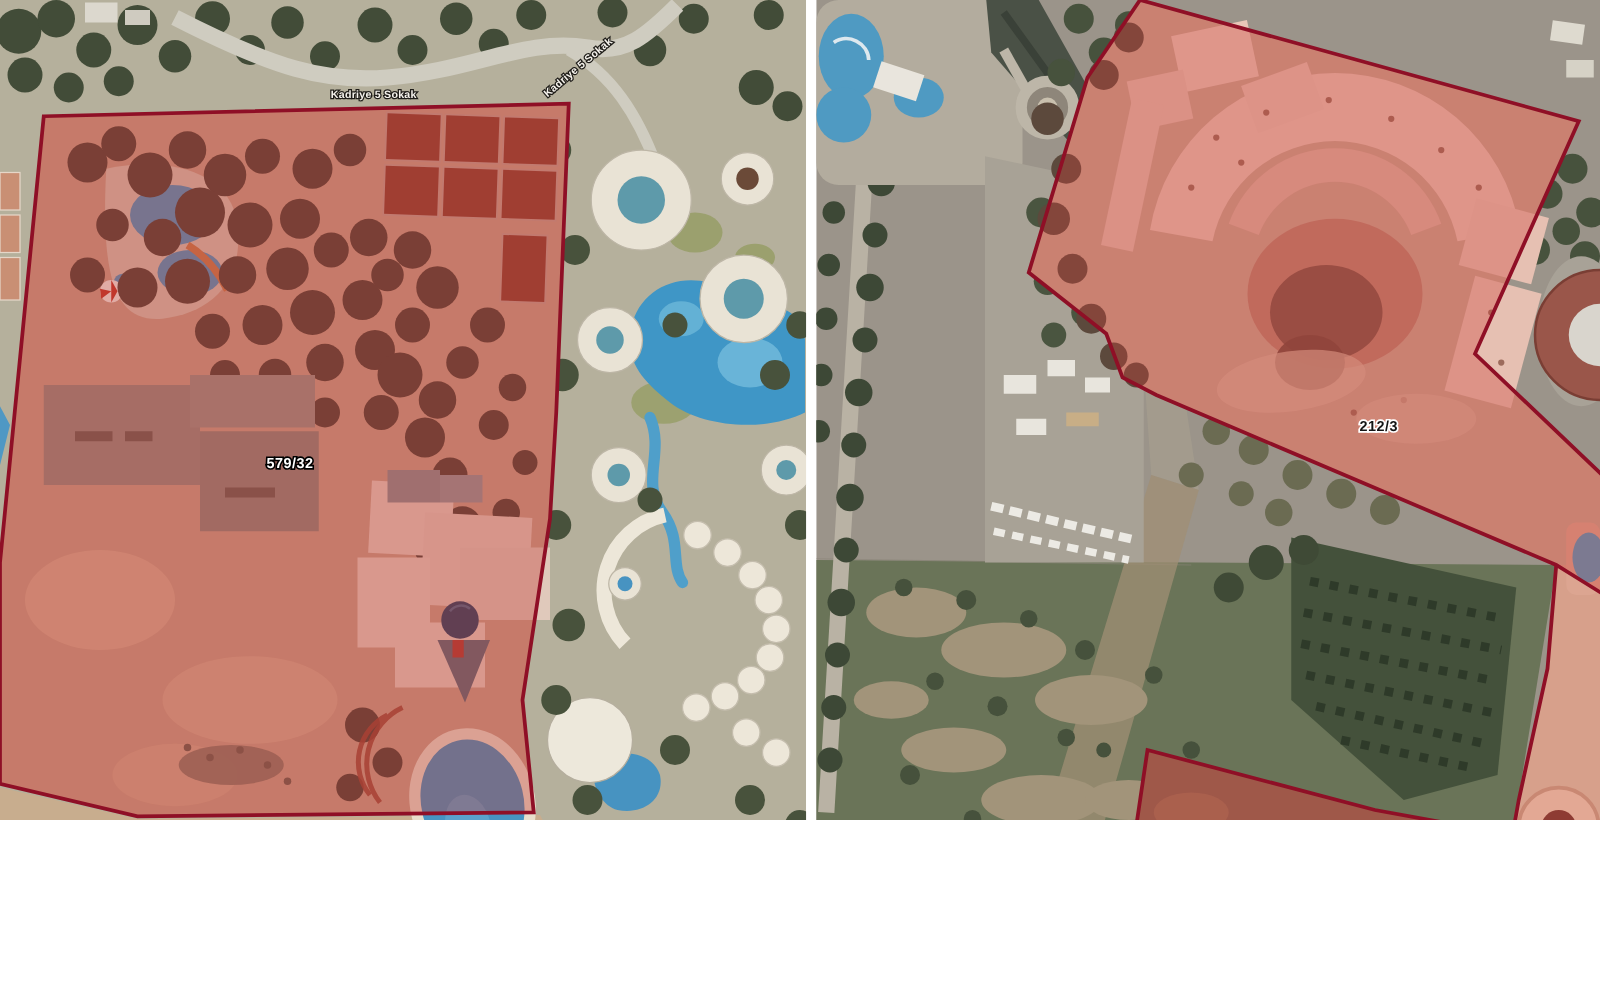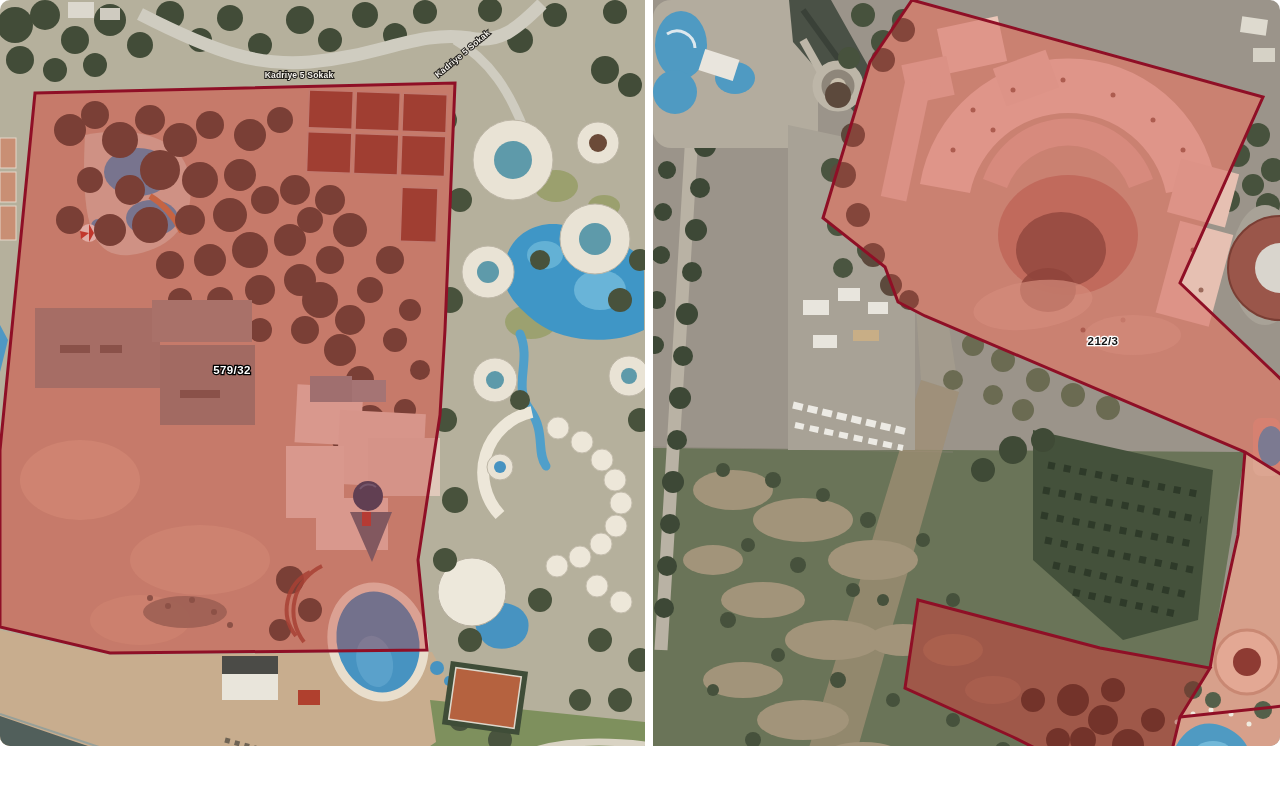--- a/index.html
+++ b/index.html
@@ -1,16 +1,16 @@
 <!DOCTYPE html>
 <html><head>
 <meta charset="utf-8">
 <style>
   html,body{margin:0;padding:0;background:#ffffff;}
-  .stage{width:1280px;height:746px;display:flex;background:#ffffff;overflow:hidden;border-radius:10px;}
+  .stage{width:1280px;height:656px;display:flex;background:#ffffff;overflow:hidden;}
   .panel{height:800px;}
   .panel svg{display:block;}
   .divider{width:8px;height:800px;background:#ffffff;flex:0 0 8px;}
   text{font-family:"Liberation Sans","DejaVu Sans",sans-serif;}
   .street-label{font-size:8.5px;font-weight:600;fill:#f5f2ec;stroke:#1e1c18;stroke-width:2px;paint-order:stroke;letter-spacing:.2px;}
   .parcel-label-light{font-size:11.5px;font-weight:700;fill:#ffffff;stroke:#000000;stroke-width:2.6px;paint-order:stroke;letter-spacing:.4px;}
   .parcel-label-dark{font-size:11.5px;font-weight:700;fill:#141414;stroke:#ffffff;stroke-width:2.6px;paint-order:stroke;letter-spacing:.4px;}
 </style>
 </head>
 <body>

